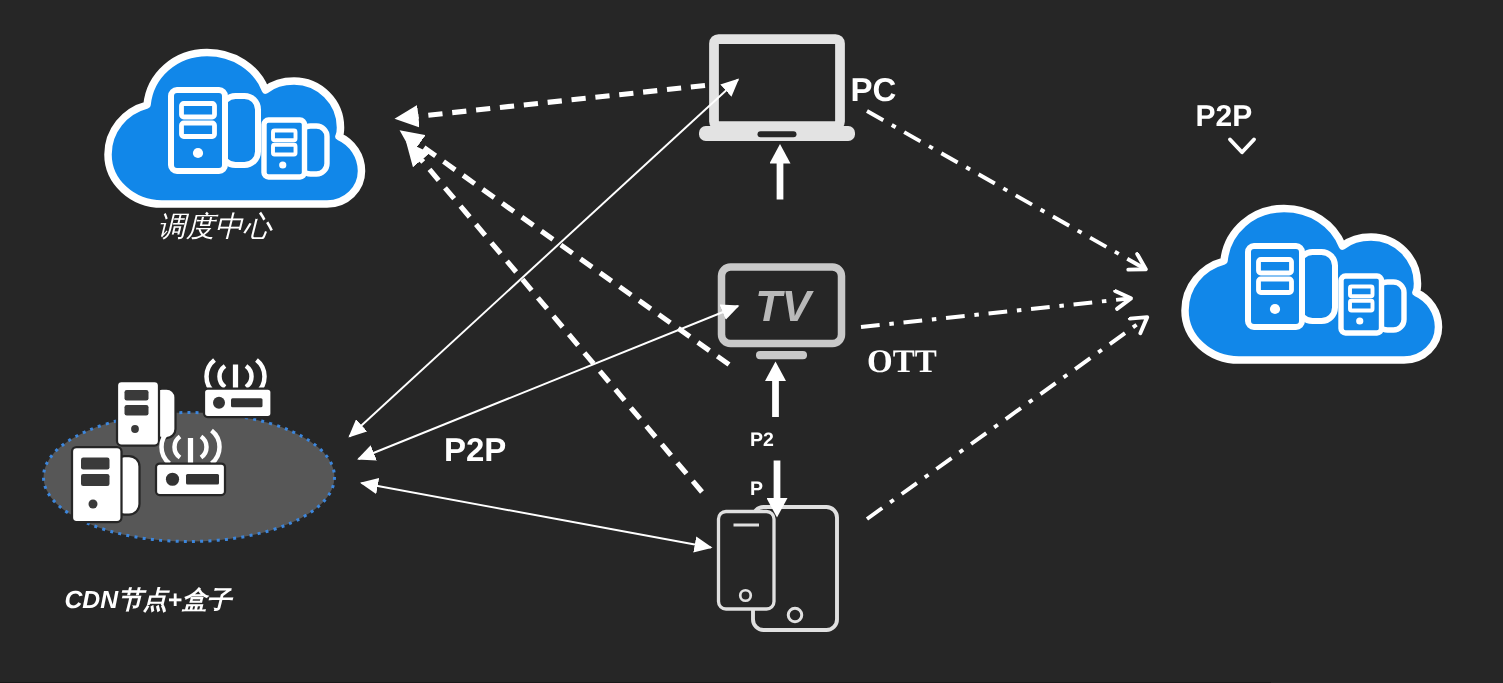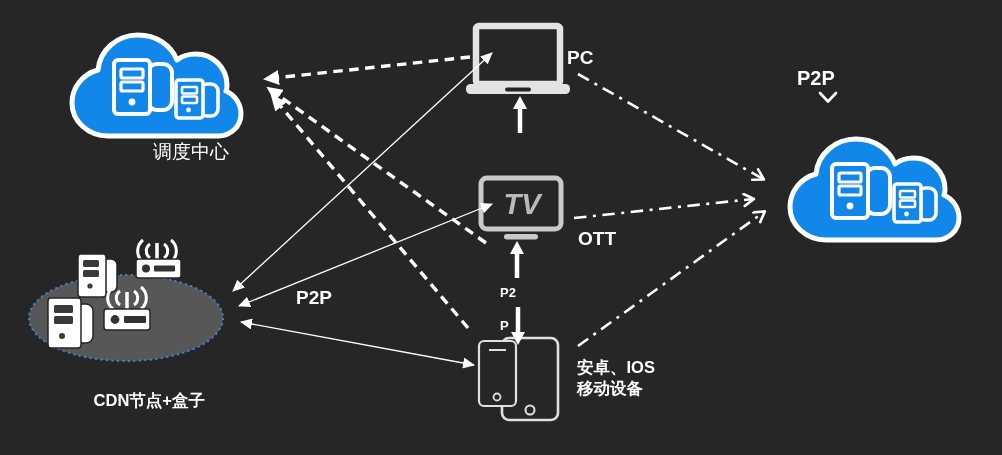--- a/index.html
+++ b/index.html
@@ -8,22 +8,22 @@
     background:#262626;
     font-family:"Liberation Sans", sans-serif;
   }
   .stage svg{position:absolute;left:0;top:0;}
   .lbl{
     position:absolute;color:#fff;white-space:nowrap;
     font-family:"Liberation Sans", sans-serif;line-height:1.15;
   }
   .lbl.cn{font-size:19px;font-weight:400;}
   .lbl.cnb{font-size:16.5px;font-weight:700;margin-top:20px;}
-  .lbl.en{font-size:19px;font-weight:700;}
-  .center{text-align:right;}
+  .lbl.en{font-size:22px;font-weight:700;}
+  .center{text-align:left;font-style:italic;}
 </style>
 </head>
 <body>
 
 <div class="stage">
 
   <svg width="1002" height="455" viewBox="0 0 1002 455">
     <defs>
 
       <marker id="mTriThin" markerUnits="userSpaceOnUse" markerWidth="13" markerHeight="11" refX="11" refY="5.5" orient="auto-start-reverse">
@@ -159,29 +159,25 @@
     <polyline points="820,93 828,101.5 836,93" fill="none" stroke="#ffffff" stroke-width="2.6" stroke-linecap="round" stroke-linejoin="round"></polyline>
   </svg>
 
   <div class="lbl cn center" style="left:105px;top:141px;width:124px;">调度中心</div>
 
 
   <div class="lbl cnb center" style="left:43px;top:371px;width:162px;">CDN节点+盒子</div>
 
   <div class="lbl en" style="left:567px;top:47px;">PC</div>
 
-  <div class="lbl en" style="left:578px;top:228px;">OTT</div>
+  <div class="lbl en" style="left:578px;top:228px;font-family:Liberation Serif, serif;">OTT</div>
 
   <div class="lbl en" style="left:296px;top:287px;">P2P</div>
 
   <div style="position:absolute;left:500px;top:276px;color:#fff;font-size:13px;font-weight:700;line-height:33px;">
     <div>P2</div>
     <div>P</div>
   </div>
 
   <div class="lbl en" style="left:797px;top:67px;font-size:20px;">P2P</div>
 
-  <div style="position:absolute;left:577px;top:357px;color:#fff;font-size:16.5px;font-weight:700;line-height:21px;">
-    <div>安卓、IOS</div>
-    <div>移动设备</div>
-  </div>
 
 </div>
 
 </body></html>

